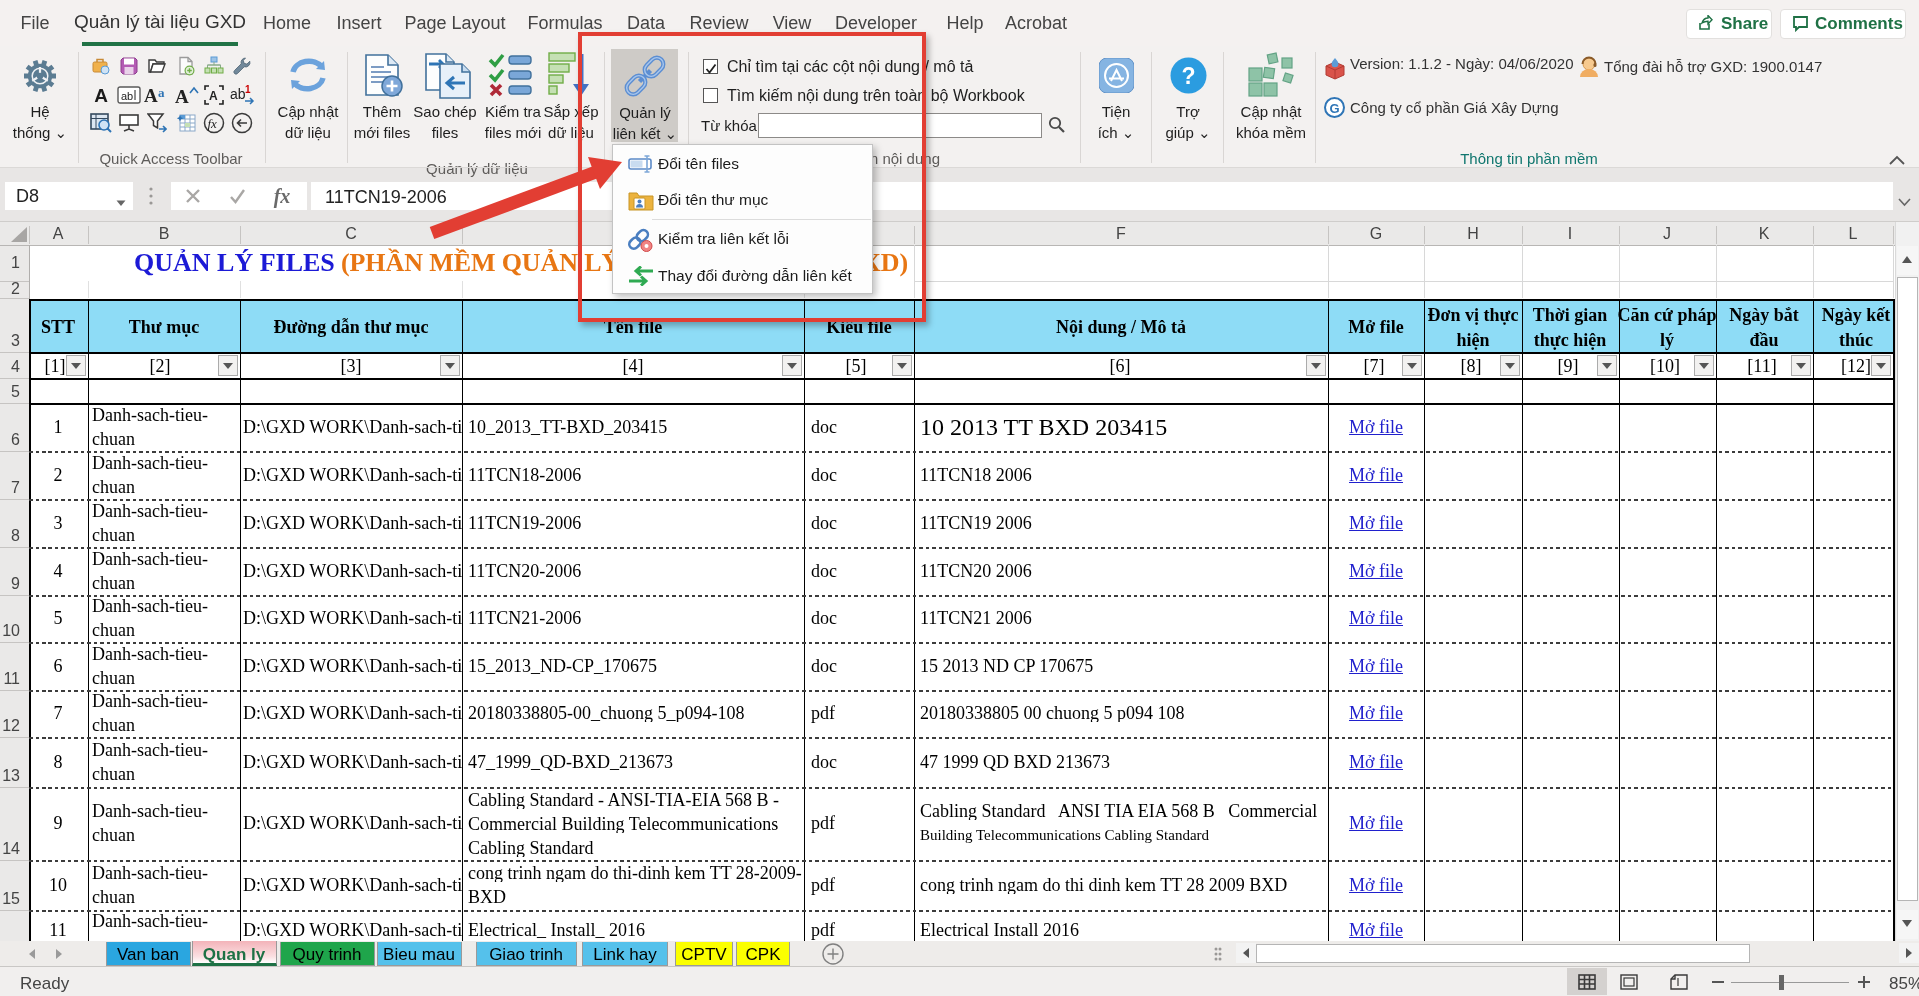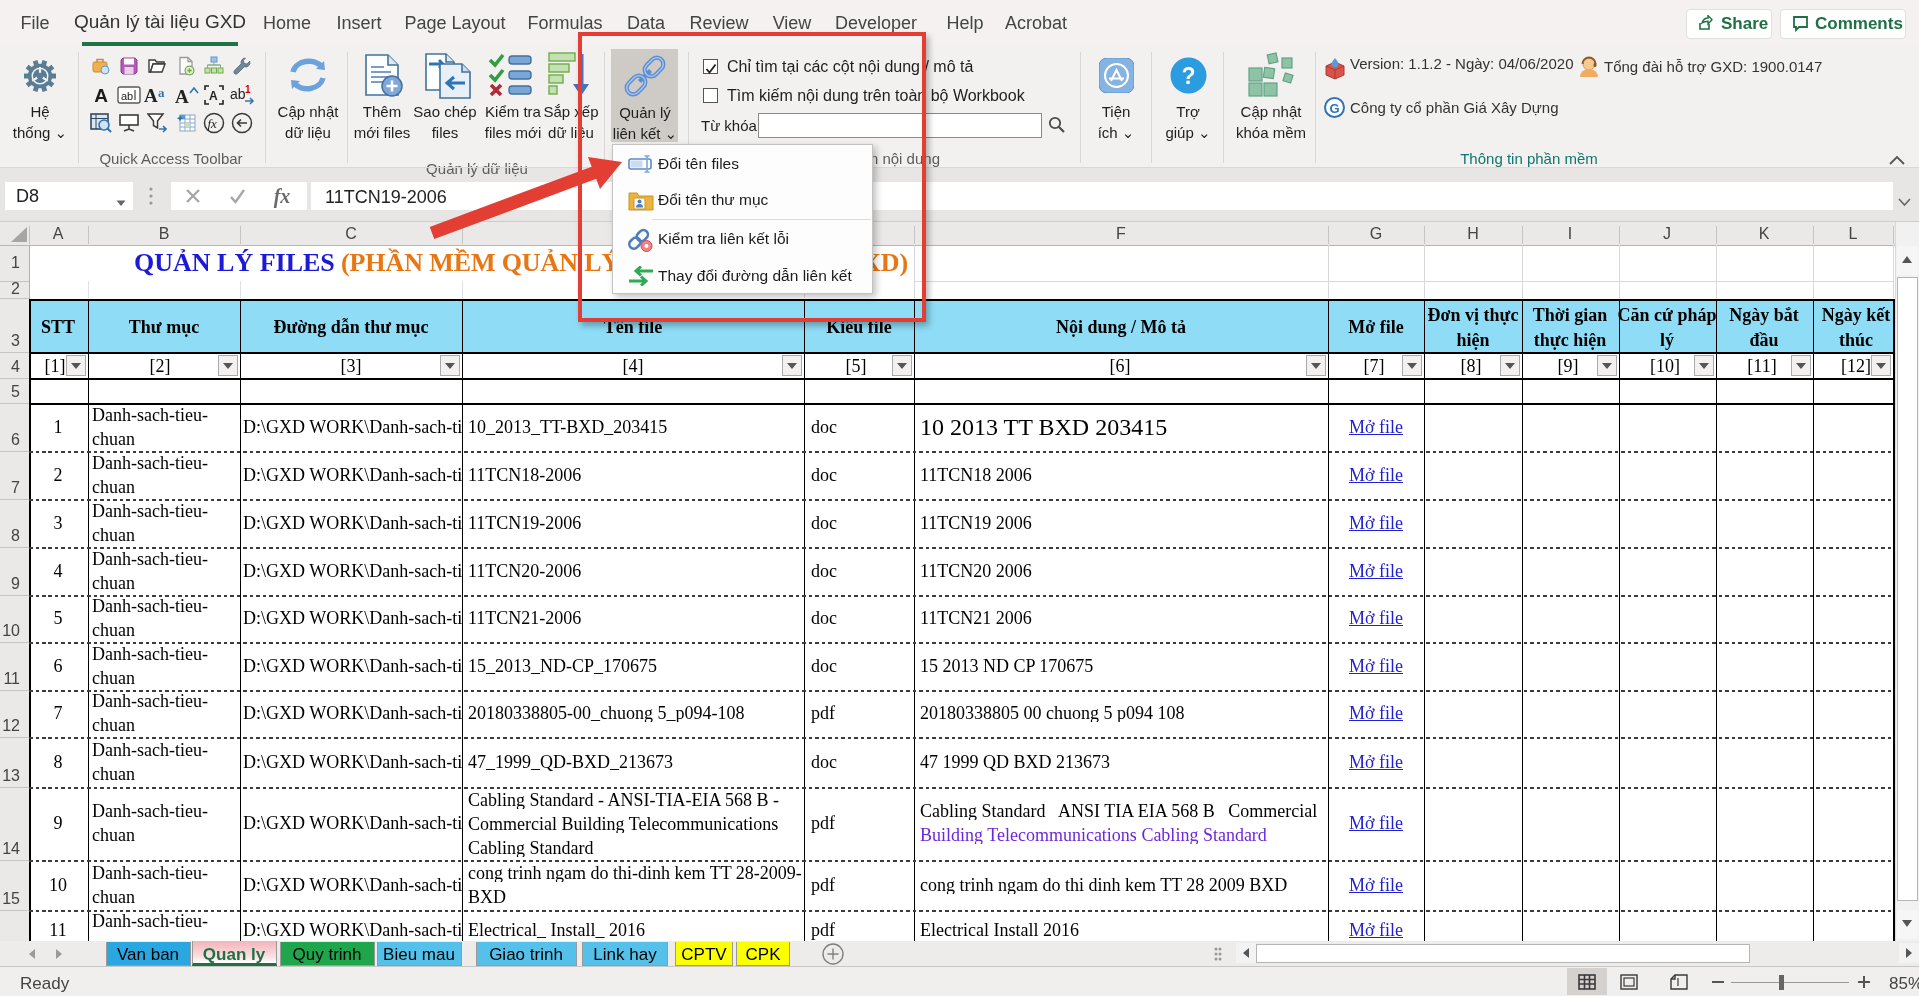--- a/index.html
+++ b/index.html
@@ -528,21 +528,21 @@
 <div style="position:absolute;left:1376px;top:762px;transform:translate(-50%,-50%);font-family:'Liberation Serif',serif;font-size:18px;color:#2020cd;text-decoration:underline;line-height:18px;white-space:nowrap;">Mở file</div>
 <div style="position:absolute;top:823px;font-family:'Liberation Serif',serif;font-size:18px;color:#000;font-weight:400;white-space:pre;line-height:18px;left:58px;transform:translate(-50%,-50%);">9</div>
 <div style="position:absolute;top:811px;font-family:'Liberation Serif',serif;font-size:18px;color:#000;font-weight:400;white-space:pre;line-height:18px;left:92px;transform:translateY(-50%);">Danh-sach-tieu-</div>
 <div style="position:absolute;top:835px;font-family:'Liberation Serif',serif;font-size:18px;color:#000;font-weight:400;white-space:pre;line-height:18px;left:92px;transform:translateY(-50%);">chuan</div>
 <div style="position:absolute;top:823px;font-family:'Liberation Serif',serif;font-size:18px;color:#000;font-weight:400;white-space:pre;line-height:18px;left:243px;transform:translateY(-50%);width:219px;overflow:hidden;">D:\GXD WORK\Danh-sach-ti</div>
 <div style="position:absolute;top:800.0px;font-family:'Liberation Serif',serif;font-size:18px;color:#000;font-weight:400;white-space:pre;line-height:18px;left:468px;transform:translateY(-50%);width:334px;overflow:hidden;">Cabling Standard - ANSI-TIA-EIA 568 B -</div>
 <div style="position:absolute;top:824.0px;font-family:'Liberation Serif',serif;font-size:18px;color:#000;font-weight:400;white-space:pre;line-height:18px;left:468px;transform:translateY(-50%);width:334px;overflow:hidden;">Commercial Building Telecommunications</div>
 <div style="position:absolute;top:848.0px;font-family:'Liberation Serif',serif;font-size:18px;color:#000;font-weight:400;white-space:pre;line-height:18px;left:468px;transform:translateY(-50%);width:334px;overflow:hidden;">Cabling Standard</div>
 <div style="position:absolute;top:823px;font-family:'Liberation Serif',serif;font-size:18px;color:#000;font-weight:400;white-space:pre;line-height:18px;left:811px;transform:translateY(-50%);">pdf</div>
 <div style="position:absolute;top:811.0px;font-family:'Liberation Serif',serif;font-size:18px;color:#000;font-weight:400;white-space:pre;line-height:18px;left:920px;transform:translateY(-50%);width:406px;overflow:hidden;">Cabling Standard   ANSI TIA EIA 568 B   Commercial</div>
-<div style="position:absolute;top:835.0px;font-family:'Liberation Serif',serif;font-size:18px;color:#6d28d9;font-weight:400;white-space:pre;line-height:18px;left:920px;transform:translateY(-50%);width:406px;overflow:hidden;">Building Telecommunications Cabling Standard</div>
+<div style="position:absolute;top:835.0px;font-family:'Liberation Serif',serif;font-size:15px;color:#000000;font-weight:400;white-space:pre;line-height:18px;left:920px;transform:translateY(-50%);width:406px;overflow:hidden;">Building Telecommunications Cabling Standard</div>
 <div style="position:absolute;left:1376px;top:823px;transform:translate(-50%,-50%);font-family:'Liberation Serif',serif;font-size:18px;color:#2020cd;text-decoration:underline;line-height:18px;white-space:nowrap;">Mở file</div>
 <div style="position:absolute;top:885px;font-family:'Liberation Serif',serif;font-size:18px;color:#000;font-weight:400;white-space:pre;line-height:18px;left:58px;transform:translate(-50%,-50%);">10</div>
 <div style="position:absolute;top:873px;font-family:'Liberation Serif',serif;font-size:18px;color:#000;font-weight:400;white-space:pre;line-height:18px;left:92px;transform:translateY(-50%);">Danh-sach-tieu-</div>
 <div style="position:absolute;top:897px;font-family:'Liberation Serif',serif;font-size:18px;color:#000;font-weight:400;white-space:pre;line-height:18px;left:92px;transform:translateY(-50%);">chuan</div>
 <div style="position:absolute;top:885px;font-family:'Liberation Serif',serif;font-size:18px;color:#000;font-weight:400;white-space:pre;line-height:18px;left:243px;transform:translateY(-50%);width:219px;overflow:hidden;">D:\GXD WORK\Danh-sach-ti</div>
 <div style="position:absolute;top:873.0px;font-family:'Liberation Serif',serif;font-size:18px;color:#000;font-weight:400;white-space:pre;line-height:18px;left:468px;transform:translateY(-50%);width:334px;overflow:hidden;">cong trinh ngam do thi-dinh kem TT 28-2009-</div>
 <div style="position:absolute;top:897.0px;font-family:'Liberation Serif',serif;font-size:18px;color:#000;font-weight:400;white-space:pre;line-height:18px;left:468px;transform:translateY(-50%);width:334px;overflow:hidden;">BXD</div>
 <div style="position:absolute;top:885px;font-family:'Liberation Serif',serif;font-size:18px;color:#000;font-weight:400;white-space:pre;line-height:18px;left:811px;transform:translateY(-50%);">pdf</div>
 <div style="position:absolute;top:885.0px;font-family:'Liberation Serif',serif;font-size:18px;color:#000;font-weight:400;white-space:pre;line-height:18px;left:920px;transform:translateY(-50%);width:406px;overflow:hidden;">cong trinh ngam do thi dinh kem TT 28 2009 BXD</div>
 <div style="position:absolute;left:1376px;top:885px;transform:translate(-50%,-50%);font-family:'Liberation Serif',serif;font-size:18px;color:#2020cd;text-decoration:underline;line-height:18px;white-space:nowrap;">Mở file</div>

